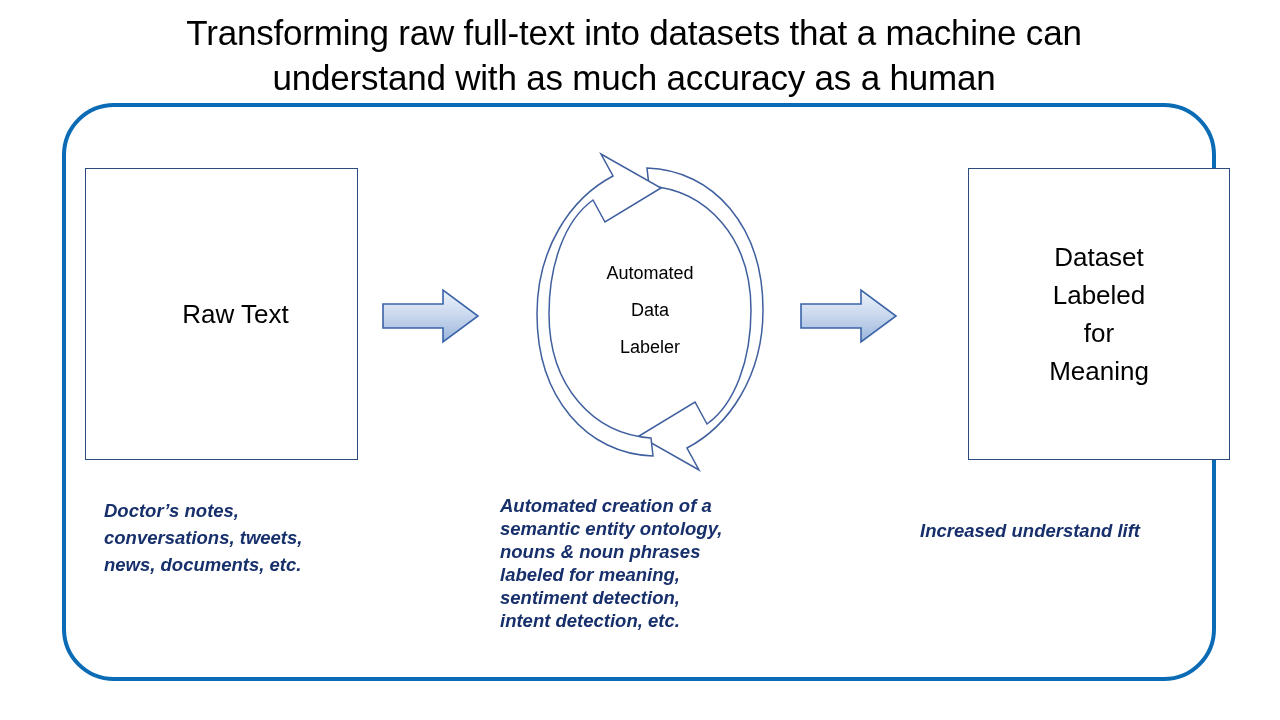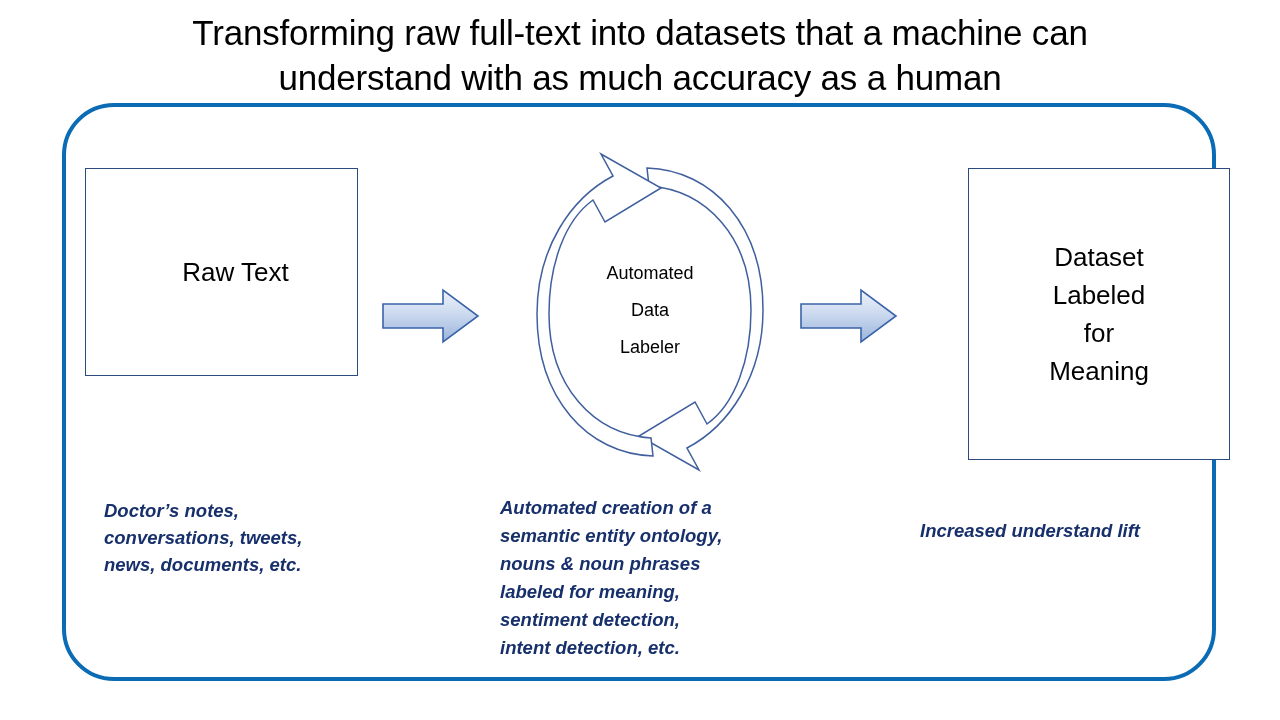--- a/index.html
+++ b/index.html
@@ -12,21 +12,21 @@
     height: 720px;
     position: relative;
     overflow: hidden;
     font-family: "Liberation Sans", sans-serif;
     color: #000000;
   }
 
   
   #title {
     position: absolute;
-    left: 110px;
+    left: 104px;
     top: 10px;
     width: 1060px;
     text-align: center;
     font-size: 35px;
     line-height: 45px;
     font-weight: 400;
     color: #000000;
     letter-spacing: -0.2px;
   }
 
@@ -51,21 +51,21 @@
     box-sizing: border-box;
     display: flex;
     align-items: center;
     justify-content: center;
     text-align: center;
   }
   #raw-text-box {
     left: 85px;
     top: 168px;
     width: 273px;
-    height: 208px;
+    height: 292px;
     padding-left: 28px;
   }
   #raw-text-label {
     font-size: 26px;
     line-height: 34px;
     color: #000000;
   }
   #dataset-box {
     left: 925px;
     top: 168px;
@@ -123,21 +123,21 @@
     top: 497px;
     width: 245px;
     font-size: 18.5px;
     line-height: 27px;
   }
   #caption-center {
     left: 500px;
     top: 494px;
     width: 285px;
     font-size: 18.5px;
-    line-height: 28px;
+    line-height: 23px;
   }
   #caption-right {
     left: 920px;
     top: 517px;
     width: 275px;
     font-size: 18.5px;
     line-height: 27px;
   }
 </style>
 </head>

